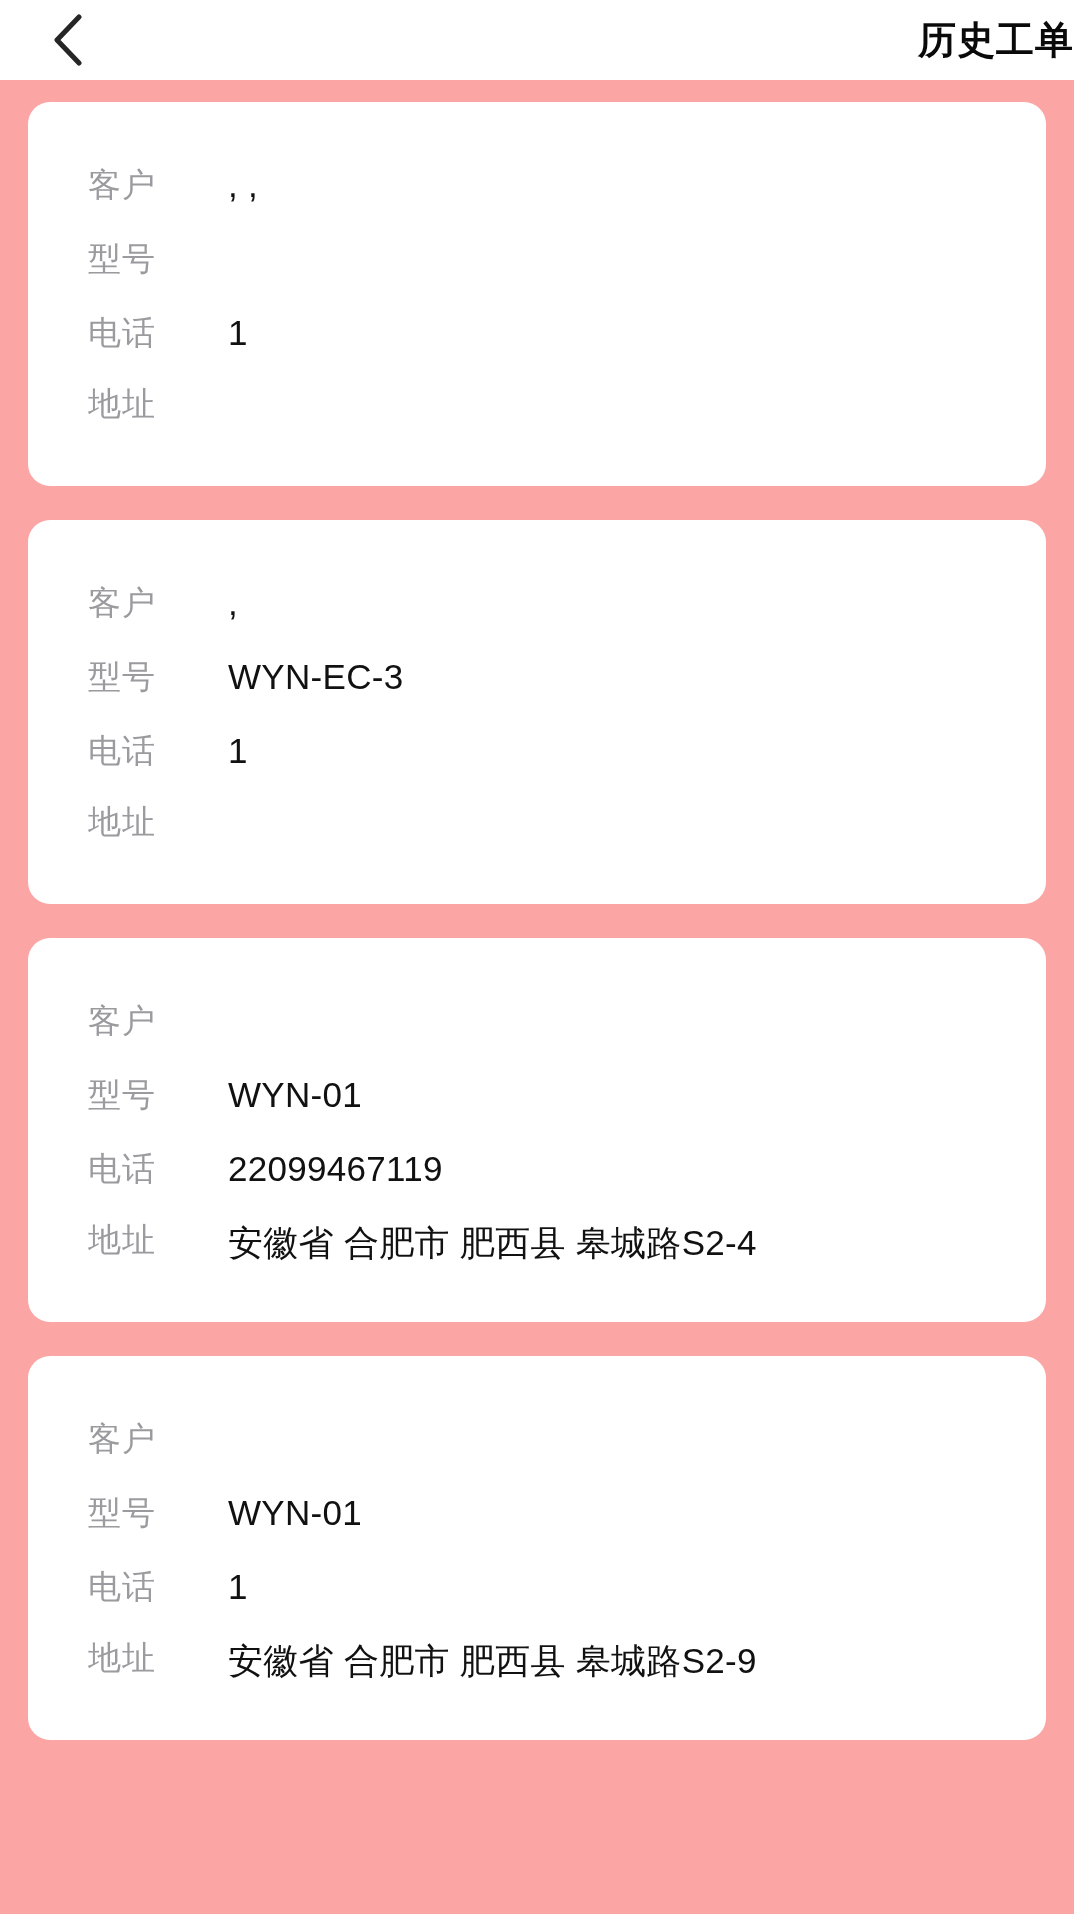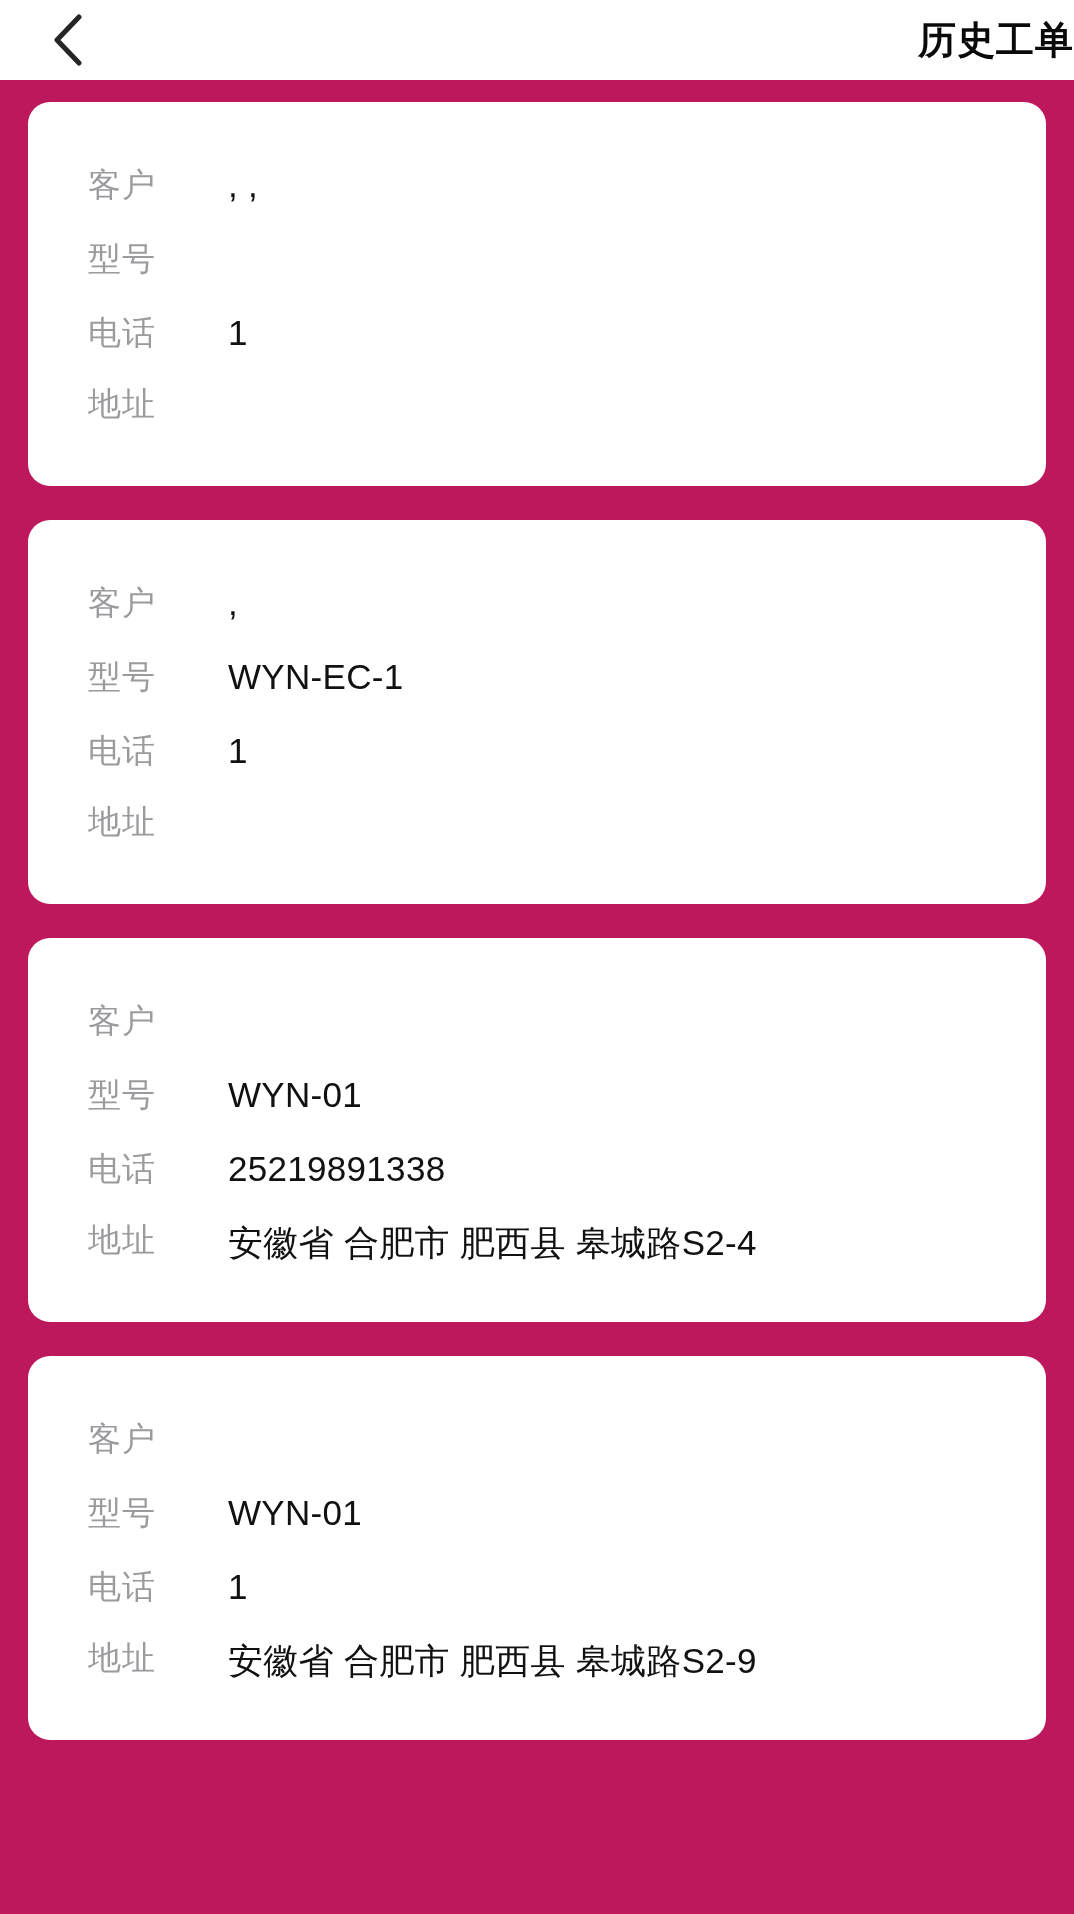--- a/index.html
+++ b/index.html
@@ -49,21 +49,21 @@
     font-weight: bold;
     color: #0a0a0a;
     letter-spacing: 1px;
     line-height: 80px;
   }
 
   
   .list-scroll {
     width: 1074px;
     height: 1834px;
-    background: #be185d;
+    background: #fca5a5;
     padding: 22px 0 0 0;
     overflow: hidden;
   }
 
   .order-card {
     margin: 0 28px 34px 28px;
     background: #ffffff;
     border-radius: 22px;
     padding: 46px 0 42px 0;
   }
@@ -137,42 +137,42 @@
     </div>
   </div>
 
   <div class="order-card">
     <div class="field-row">
       <div class="field-label">客户</div>
       <div class="field-value">,</div>
     </div>
     <div class="field-row">
       <div class="field-label">型号</div>
-      <div class="field-value">WYN-EC-1</div>
+      <div class="field-value">WYN-EC-3</div>
     </div>
     <div class="field-row">
       <div class="field-label">电话</div>
       <div class="field-value">1</div>
     </div>
     <div class="field-row address">
       <div class="field-label">地址</div>
     </div>
   </div>
 
   <div class="order-card">
     <div class="field-row">
       <div class="field-label">客户</div>
     </div>
     <div class="field-row">
       <div class="field-label">型号</div>
       <div class="field-value">WYN-01</div>
     </div>
     <div class="field-row">
       <div class="field-label">电话</div>
-      <div class="field-value">25219891338</div>
+      <div class="field-value">22099467119</div>
     </div>
     <div class="field-row address">
       <div class="field-label">地址</div>
       <div class="field-value multiline">安徽省 合肥市 肥西县 皋城路S2-4</div>
     </div>
   </div>
 
   <div class="order-card">
     <div class="field-row">
       <div class="field-label">客户</div>

